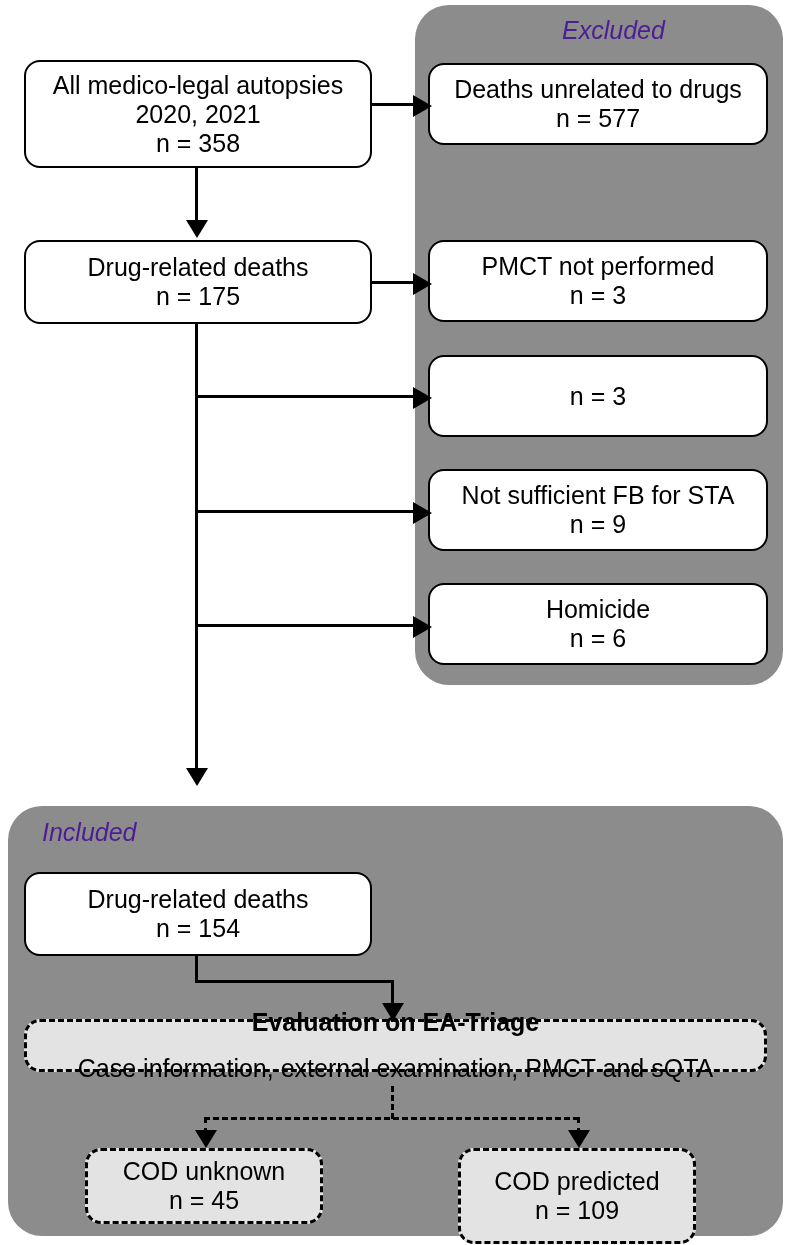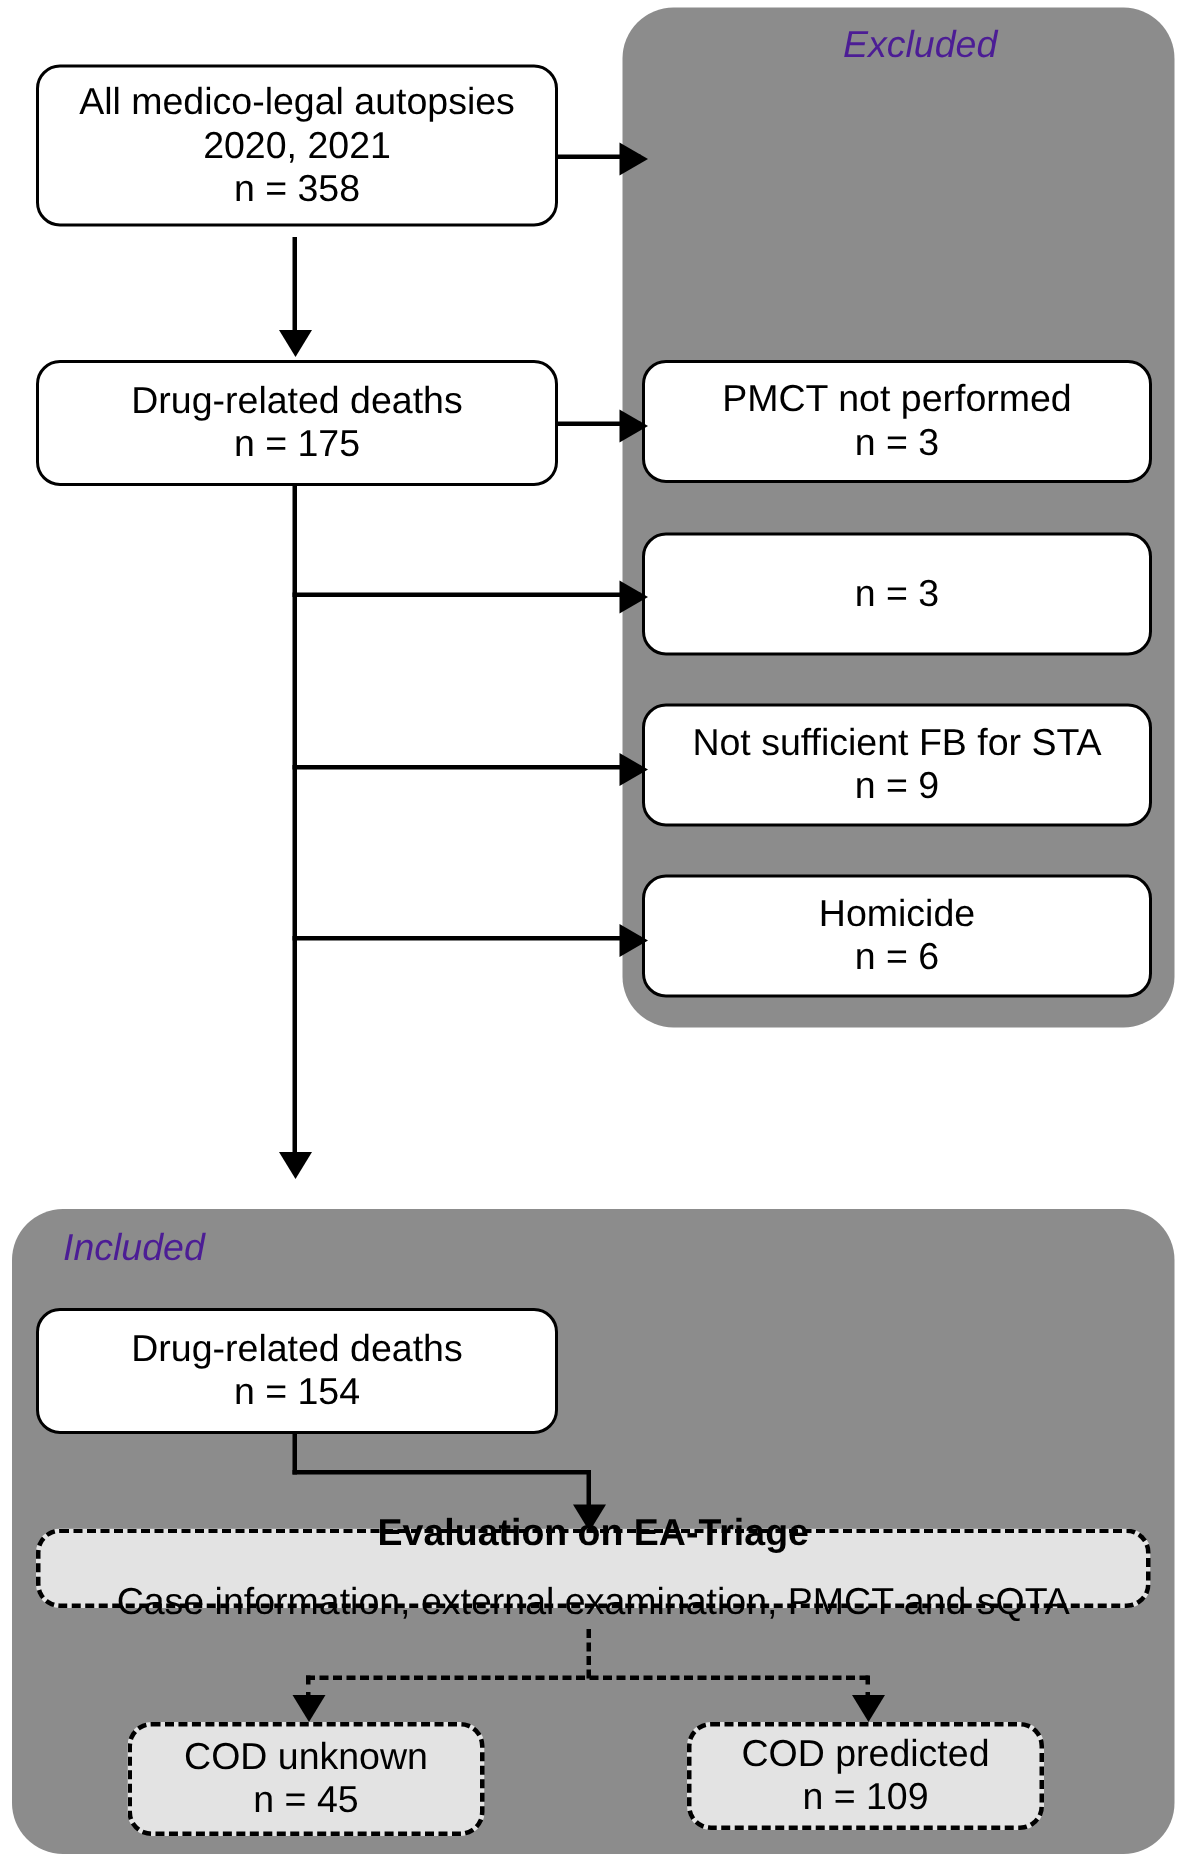--- a/index.html
+++ b/index.html
@@ -153,31 +153,35 @@
   <div class="vline" style="left:391px; top:980px; height:27px;"></div>
   <div class="arrow-down" style="left:381.5px; top:1003px;"></div>
 
   <div class="vline-dash" style="left:391px; top:1086px; height:33px;"></div>
   <div class="hline-dash" style="left:204px; top:1117px; width:375px;"></div>
   <div class="vline-dash" style="left:204px; top:1117px; height:17px;"></div>
   <div class="arrow-down" style="left:194.5px; top:1130px;"></div>
   <div class="vline-dash" style="left:577px; top:1117px; height:17px;"></div>
   <div class="arrow-down" style="left:567.5px; top:1130px;"></div>
 
-  <div class="box" style="left:24px; top:43px; width:348px; height:108px;">
+  <div class="box" style="left:24px; top:60px; width:348px; height:108px;">
     <span class="ln">All medico-legal autopsies</span>
     <span class="ln">2020, 2021</span>
     <span class="ln">n = 358</span>
   </div>
 
   <div class="box" style="left:24px; top:240px; width:348px; height:84px;">
     <span class="ln">Drug-related deaths</span>
     <span class="ln">n = 175</span>
   </div>
 
+  <div class="box" style="left:428px; top:63px; width:340px; height:82px;">
+    <span class="ln">Deaths unrelated to drugs</span>
+    <span class="ln">n = 577</span>
+  </div>
 
   <div class="box" style="left:428px; top:240px; width:340px; height:82px;">
     <span class="ln">PMCT not performed</span>
     <span class="ln">n = 3</span>
   </div>
 
   <div class="box" style="left:428px; top:355px; width:340px; height:82px;">
     <span class="ln">n = 3</span>
   </div>
 
@@ -199,18 +203,18 @@
   <div class="box-dashed" style="left:24px; top:1019px; width:743px; height:53px;gap:17px;">
     <span class="ln bold-line">Evaluation on EA-Triage</span>
     <span class="ln">Case information, external examination,  PMCT and sQTA</span>
   </div>
 
   <div class="box-dashed" style="left:85px; top:1148px; width:238px; height:76px;">
     <span class="ln">COD unknown</span>
     <span class="ln">n = 45</span>
   </div>
 
-  <div class="box-dashed" style="left:458px; top:1148px; width:238px; height:72px;">
+  <div class="box-dashed" style="left:458px; top:1148px; width:238px; height:96px;">
     <span class="ln">COD predicted</span>
     <span class="ln">n = 109</span>
   </div>
 
 </div>
 
 </body></html>

